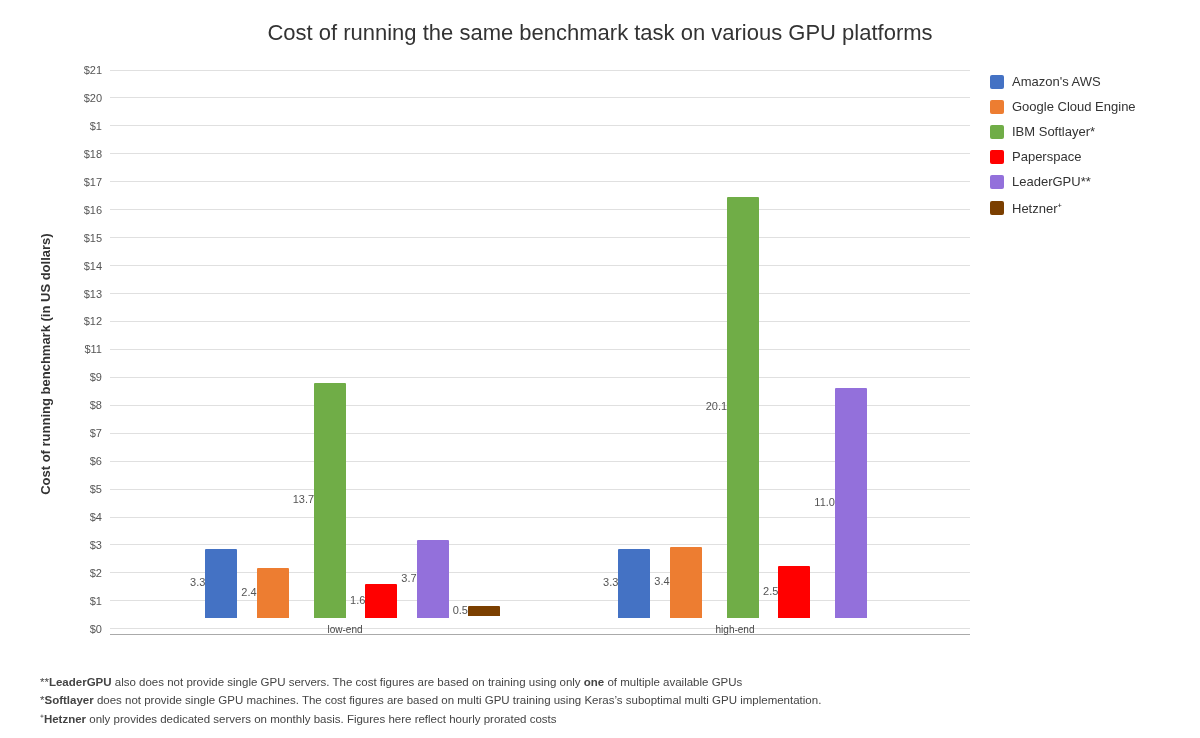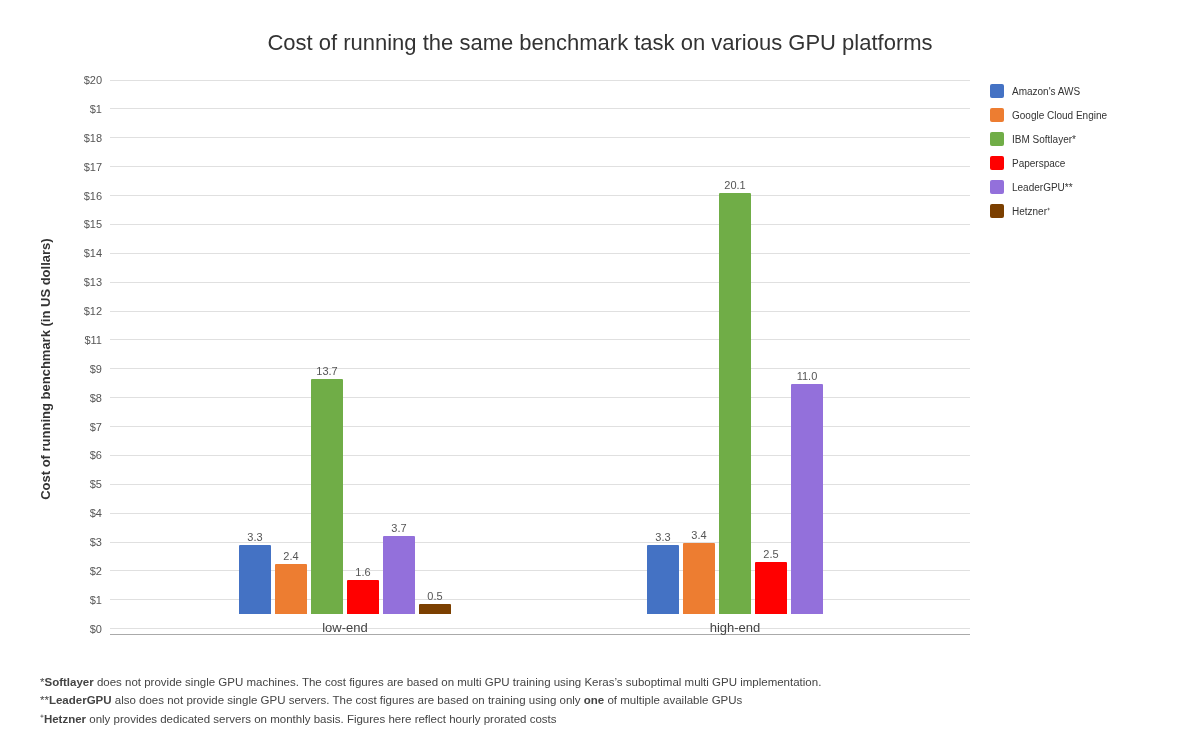--- a/index.html
+++ b/index.html
@@ -13,21 +13,20 @@
       flex-direction: column;
       align-items: center;
       padding: 20px 30px 10px 30px;
     }
     .chart-title {
       font-size: 22px;
       font-weight: 400;
       color: #333;
       text-align: center;
       margin-bottom: 18px;
-      margin-top: 10px;
     }
     .chart-area {
       display: flex;
       width: 100%;
       flex: 1;
     }
     .y-axis-label-container {
       display: flex;
       align-items: center;
       justify-content: center;
@@ -90,59 +89,59 @@
       justify-content: space-around;
       padding: 0 40px;
     }
     .group-bars {
       display: flex;
       align-items: flex-end;
       gap: 4px;
     }
     .bar-wrap {
       display: flex;
-      flex-direction: column;
+      flex-direction: row;
       align-items: center;
       position: relative;
       justify-content: flex-end;
     }
     .bar-value {
       font-size: 11px;
       color: #555;
       margin-bottom: 2px;
       white-space: nowrap;
     }
     .bar {
       width: 32px;
       border-radius: 1px 1px 0 0;
     }
     .group-label {
       text-align: center;
-      font-size: 13px;
+      font-size: 10px;
       color: #444;
       margin-top: 6px;
       width: 100%;
     }
     .x-axis-labels {
       display: flex;
       justify-content: space-around;
       padding: 0 40px;
       margin-left: 50px;
     }
     .legend {
       width: 200px;
       padding-left: 20px;
       padding-top: 10px;
       flex-shrink: 0;
     }
     .legend-item {
       display: flex;
       align-items: center;
       margin-bottom: 10px;
-      font-size: 10px;
+      font-size: 13px;
       color: #333;
     }
     .legend-color {
       width: 14px;
       height: 14px;
       border-radius: 2px;
       margin-right: 8px;
       flex-shrink: 0;
     }
     .footnotes {
@@ -249,20 +248,24 @@
             <div class="grid-line-rule"></div>
           </div>
           <div class="grid-line">
             <span class="grid-line-label">$1</span>
             <div class="grid-line-rule"></div>
           </div>
           <div class="grid-line">
             <span class="grid-line-label">$20</span>
             <div class="grid-line-rule"></div>
           </div>
+          <div class="grid-line">
+            <span class="grid-line-label">$21</span>
+            <div class="grid-line-rule"></div>
+          </div>
         </div>
       <div class="axis-bottom-line"></div>
 
       <div class="bars-container" id="bars-container">
           <div style="display: flex; flex-direction: column; align-items: center; flex: 1 1 0%;">
             <div class="group-bars">
               <div class="bar-wrap">
                 <div class="bar-value">3.3</div>
                 <div class="bar" style="height: 69px; background-color: rgb(68, 114, 196);"></div>
               </div>
@@ -342,16 +345,16 @@
         <span>LeaderGPU**</span>
       </div>
       <div class="legend-item">
         <div class="legend-color" style="background-color: rgb(123, 63, 0);"></div>
         <span>Hetzner⁺</span>
       </div>
     </div>
 </div>
 
 <div class="footnotes" id="footnotes">
+    <p>**<b>LeaderGPU</b> also does not provide single GPU servers. The cost figures are based on training using only <b>one</b> of multiple available GPUs</p>
     <p>*<b>Softlayer</b> does not provide single GPU machines. The cost figures are based on multi GPU training using Keras’s suboptimal multi GPU implementation.</p>
-    <p>**<b>LeaderGPU</b> also does not provide single GPU servers. The cost figures are based on training using only <b>one</b> of multiple available GPUs</p>
     <p>⁺<b>Hetzner</b> only provides dedicated servers on monthly basis. Figures here reflect hourly prorated costs</p>
   </div>
 
 </body></html>

